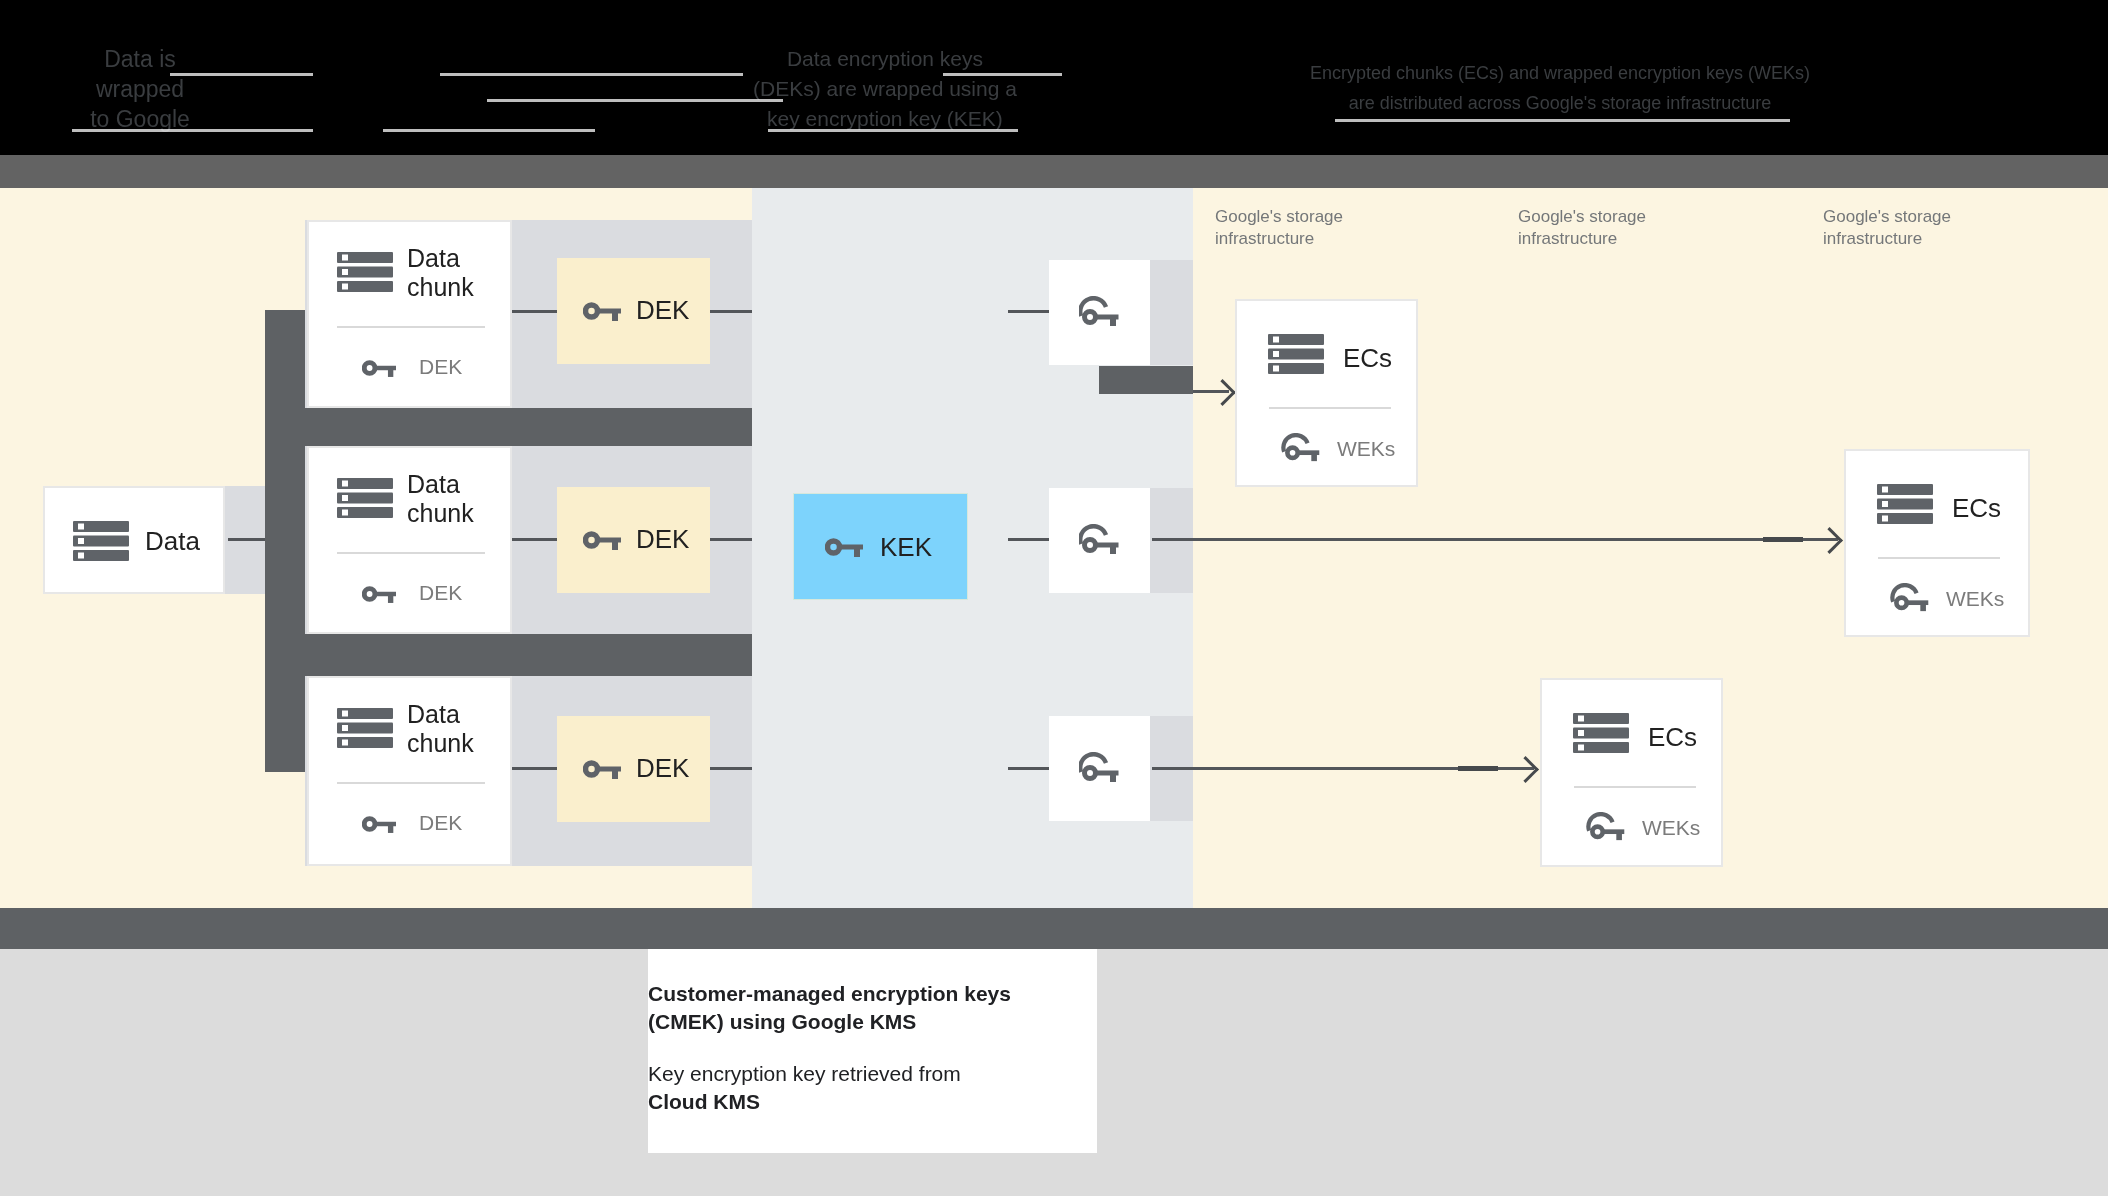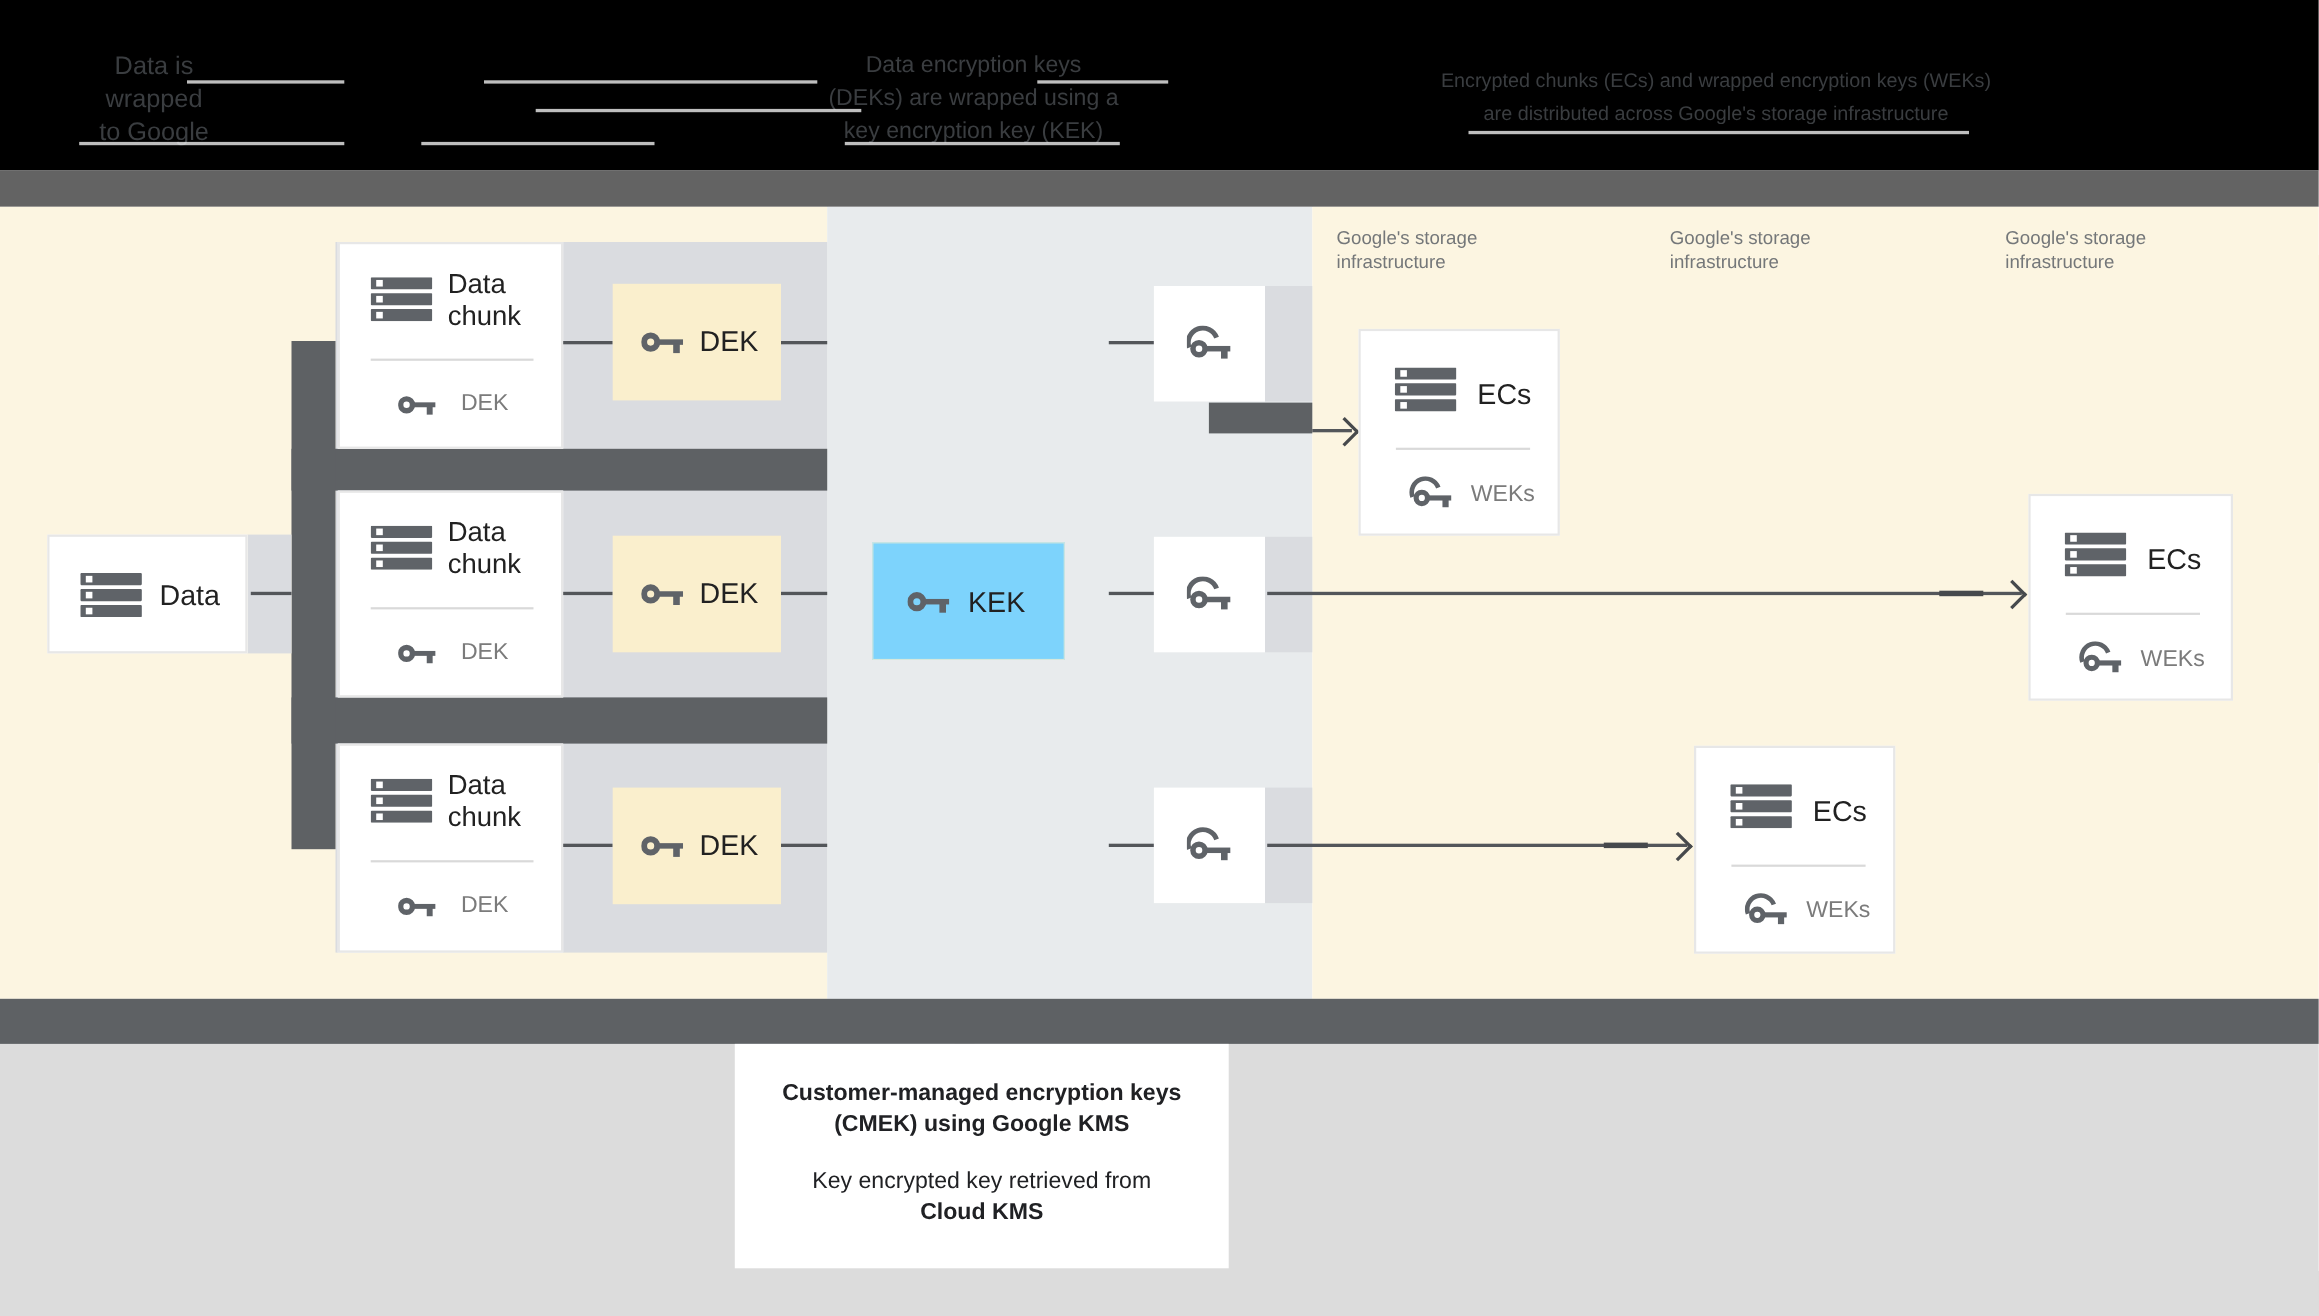--- a/index.html
+++ b/index.html
@@ -32,21 +32,21 @@
   .dekbox{background:#faefcd;}
   .kekbox{background:#7dd3fc;border:1px solid #d6e8dc;box-sizing:border-box;}
   .divider{position:absolute;height:2px;background:#d9d9d9;}
   .biglabel{font-size:26px;color:#212121;}
   .mutedlabel{font-size:21px;color:#7b7b7b;}
   .chunktitle{font-size:25px;line-height:29px;color:#212121;}
   .storelabel{font-size:17px;line-height:22px;color:#747779;}
   
   .botbar{left:0;top:908px;width:2108px;height:41px;background:#5e6164;}
   .botbg{left:0;top:949px;width:2108px;height:247px;background:#dcdcdc;}
-  .card{left:668px;top:949px;width:449px;height:204px;background:#fff;text-align:center;
+  .card{left:648px;top:949px;width:449px;height:204px;background:#fff;
         box-sizing:border-box;padding-top:31px;}
   .card .t{font-size:21px;line-height:28px;font-weight:bold;color:#202124;}
   .card .b{font-size:21px;line-height:28px;color:#202124;margin-top:24px;}
   .card .b .bold{font-weight:bold;}
   svg{display:block;}
 </style>
 </head>
 <body>
 
 <div class="stage">
@@ -360,18 +360,18 @@
 
   <div class="abs botbg"></div>
   <div class="abs botbar"></div>
   <div class="abs dark" style="left:868px;top:949px;width:18px;height:7px;"></div>
   <div class="abs card">
     <div class="t">
       <span>Customer-managed encryption keys</span><br>
       <span>(CMEK) using Google KMS</span>
     </div>
     <div class="b">
-      <span>Key encrypted key retrieved from</span><br>
+      <span>Key encryption key retrieved from</span><br>
       <span class="bold">Cloud KMS</span>
     </div>
   </div>
 
 </div>
 
 </body></html>

